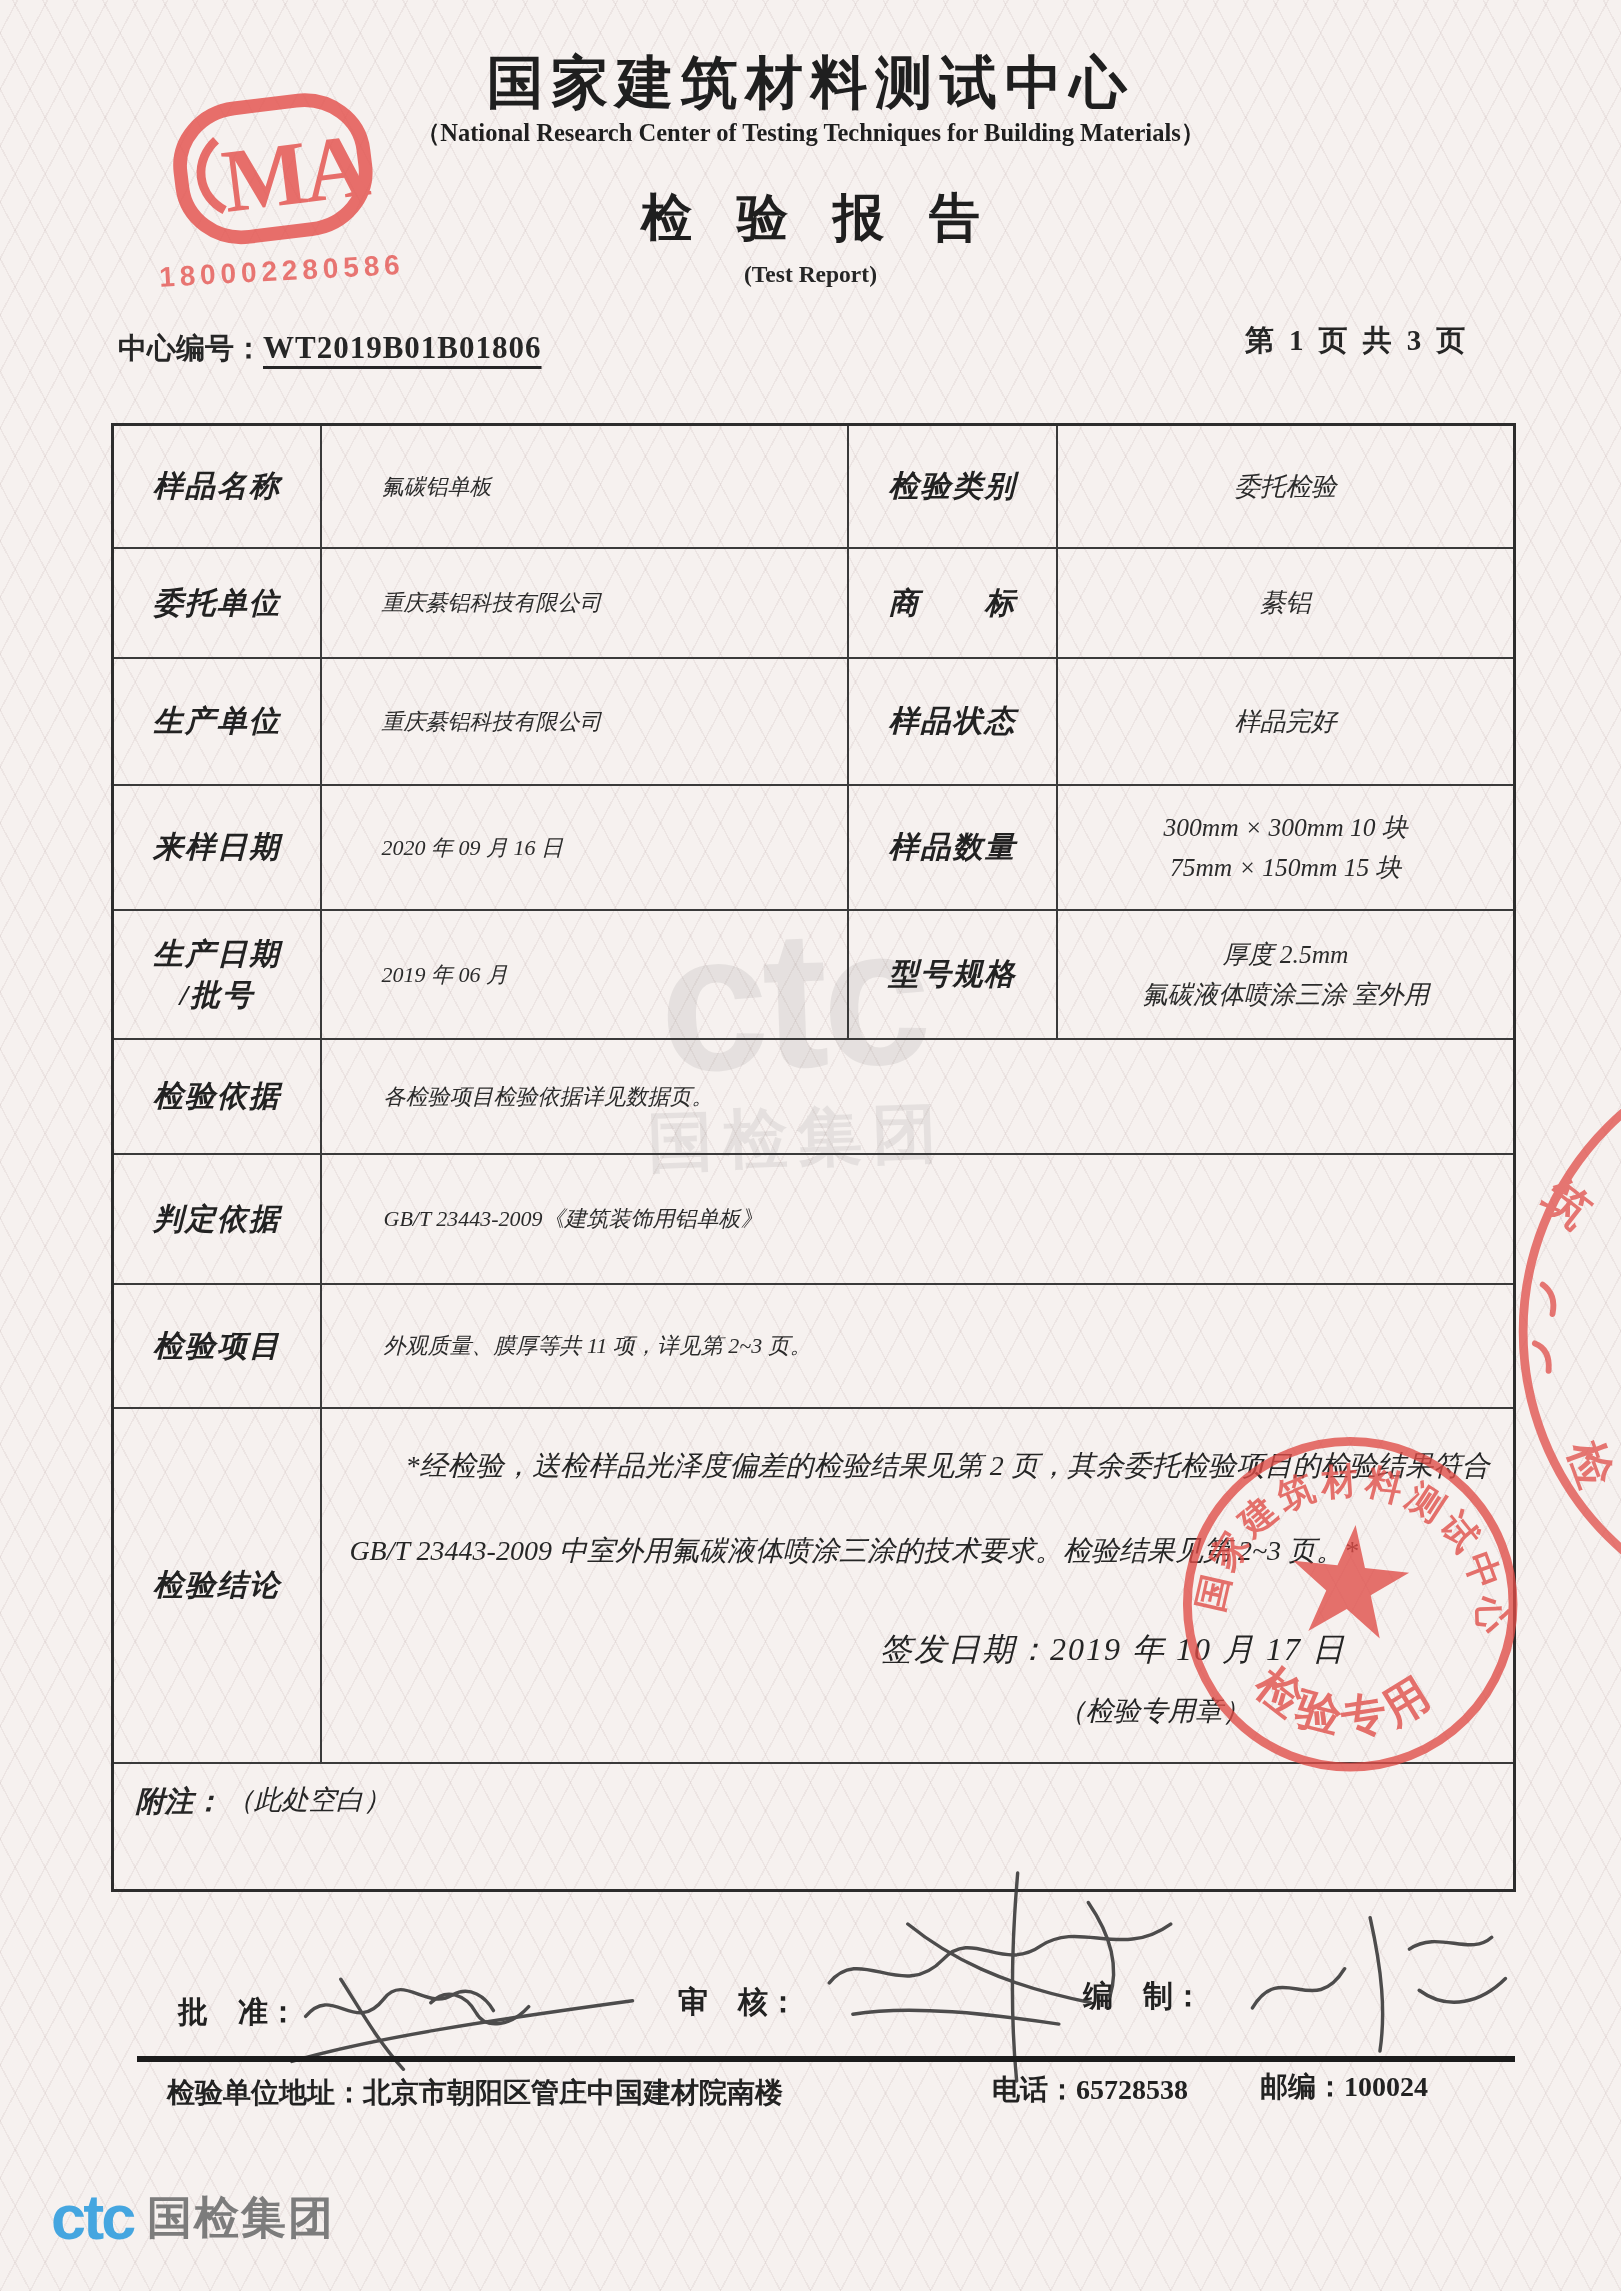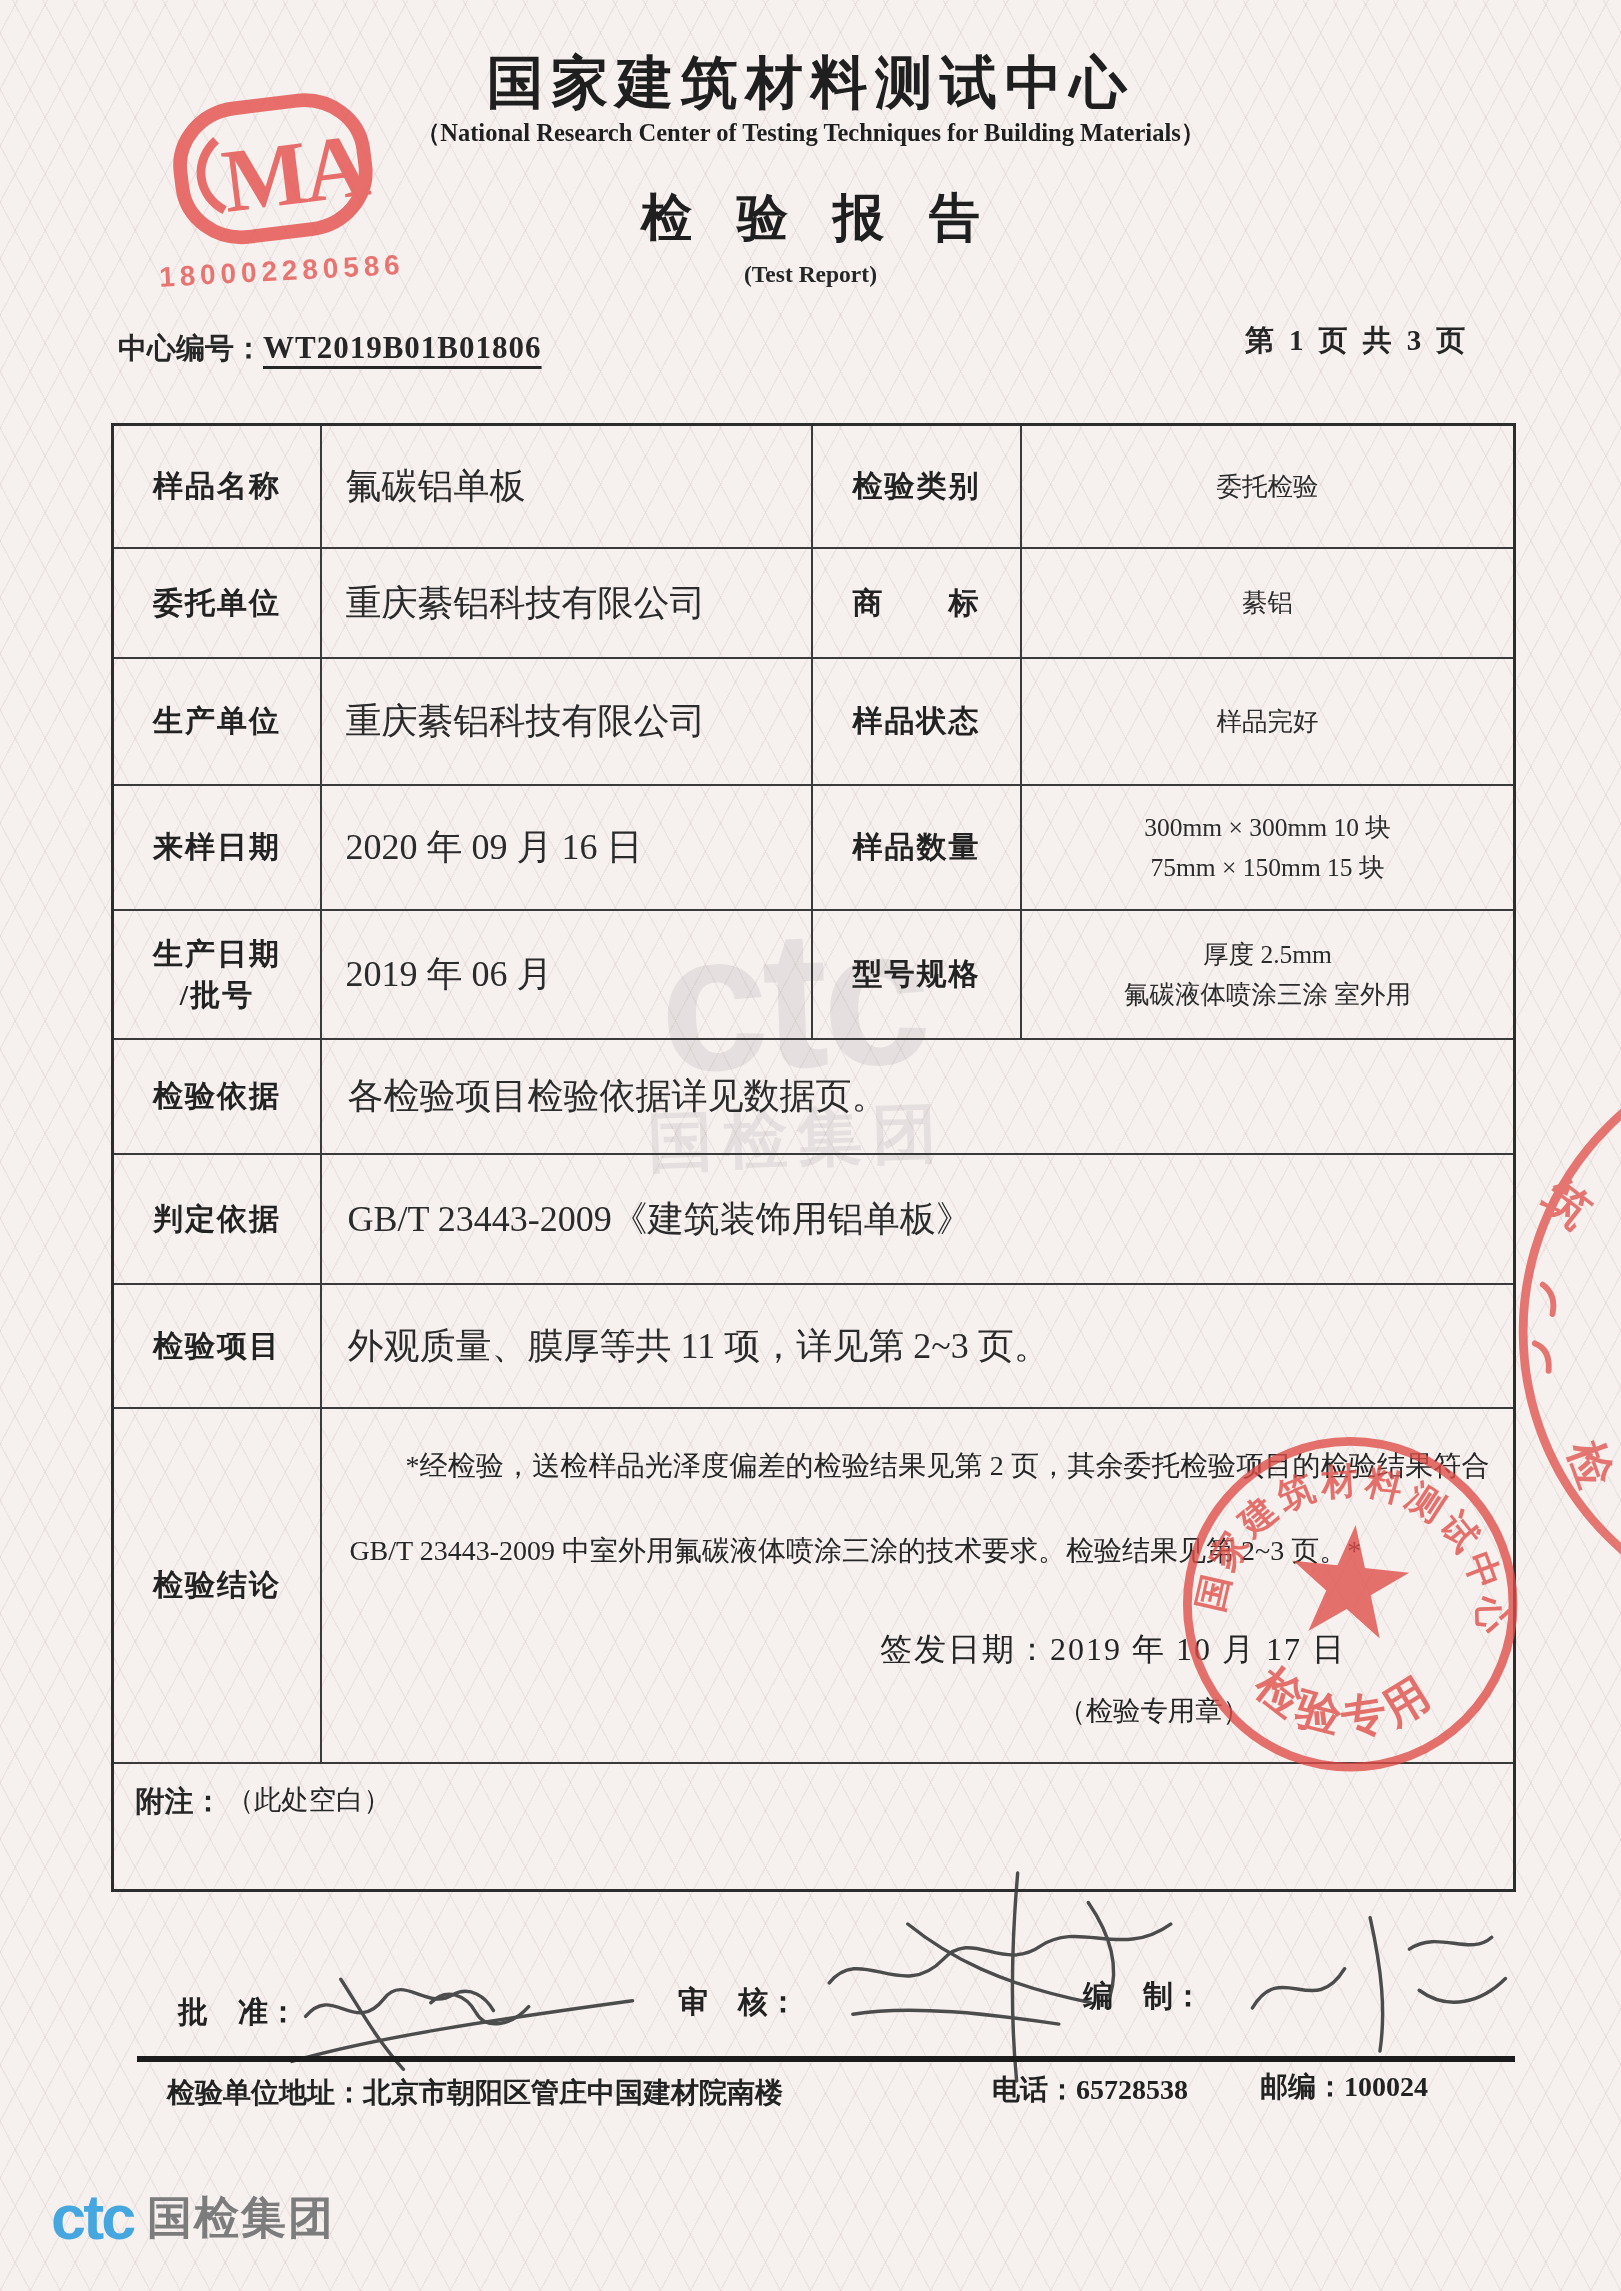--- a/index.html
+++ b/index.html
@@ -29,28 +29,28 @@
   .cma-wrap { left:165px; top:57px; width:216px; height:245px; }
   .cma-num  { left:159px; top:253px; width:333px; font-size:28px; font-weight:bold;
               font-family:"Liberation Sans","DejaVu Sans",sans-serif;
               color:rgba(228,82,78,0.78); letter-spacing:4.9px; transform:rotate(-3deg); }
 
   
   .tbl { left:111px; top:423px; width:1405px; border:3.9px solid #2d2d2d; box-sizing:border-box; }
   .trow { display:flex; border-bottom:2px solid #3a3a3a; box-sizing:border-box; }
   .trow:last-child { border-bottom:none; }
   .cell { border-right:2px solid #3a3a3a; box-sizing:border-box;
-          display:flex; flex-direction:column; align-items:center; justify-content:center; }
+          display:flex; flex-direction:column; align-items:center; justify-content:center;font-style:italic; }
   .cell:last-child { border-right:none; }
   .c-l1 { width:208px; }
   .c-v1 { width:491px; align-items:flex-start; padding-left:23.5px; }
   .c-l2 { width:209px; }
   .c-v2 { flex:1; text-align:center; }
   .lab  { font-weight:bold; font-size:30px; letter-spacing:2px; color:#222; }
-  .val1 { font-size:36px; color:#2b2b2b; }
+  .val1 { font-size:22px; color:#2b2b2b;margin-left:36px; }
   .val2 { font-size:25.5px; color:#2b2b2b; line-height:1.55; }
   .c-span { flex:1; align-items:flex-start; padding-left:25.5px; }
 
   .concl-val { flex:1; position:relative; }
   .concl-text { position:absolute; top:13.7px; left:27.4px; right:23.5px;
                 font-size:28px; line-height:3.05; text-indent:2em; text-align:justify; color:#262626; }
   .sign-date { position:absolute; right:167px; bottom:90px; font-size:32px; color:#242424; letter-spacing:2px; }
   .stamp-note { position:absolute; right:263px; bottom:33px; font-size:27.4px; color:#242424; }
 
   .note-row { align-items:flex-start;border-radius:10px; }

